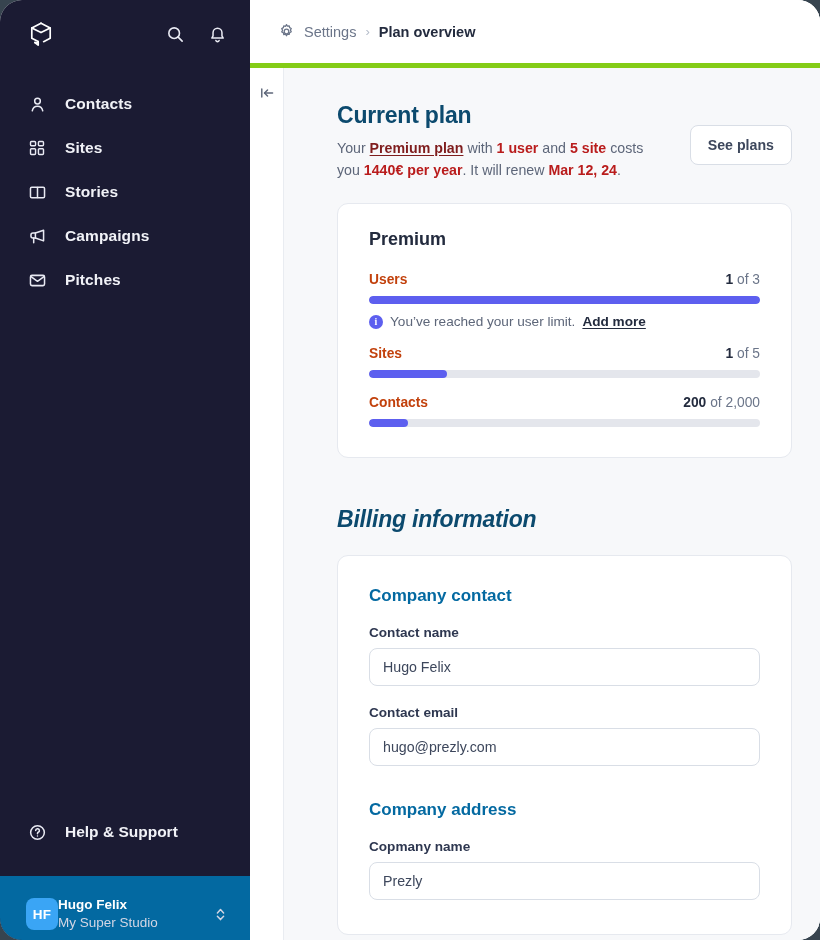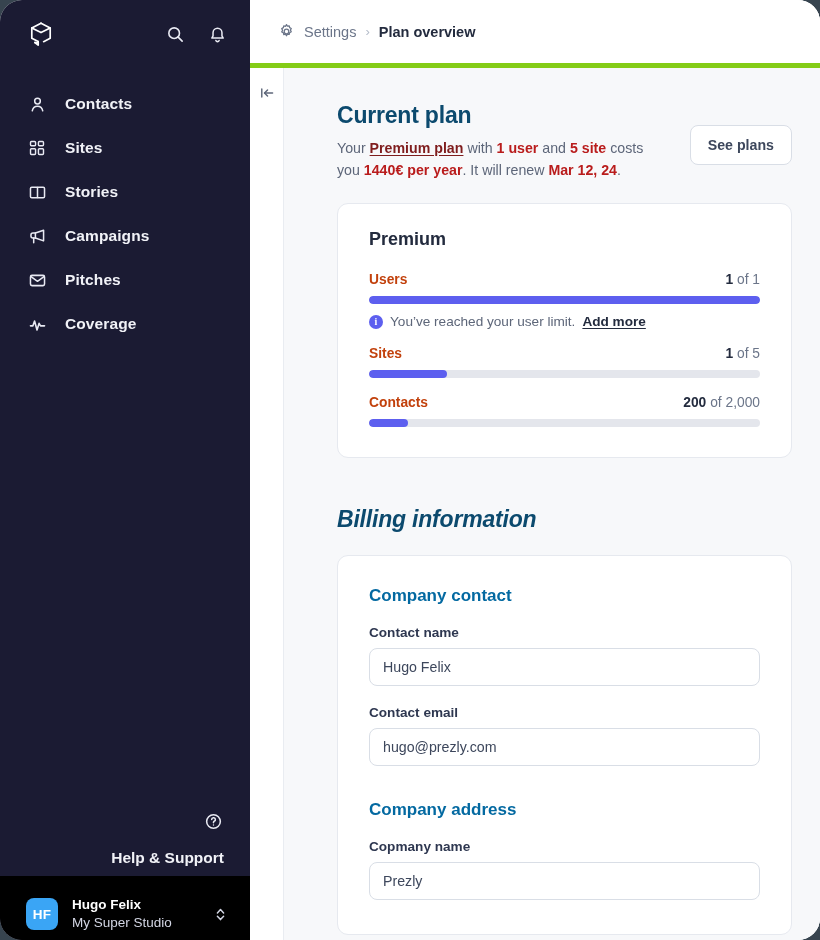--- a/index.html
+++ b/index.html
@@ -73,39 +73,37 @@
   .nav-icon {
     width: 22px; height: 22px;
     flex: 0 0 22px;
     display: flex; align-items: center; justify-content: center;
   }
 
   #sidebar-spacer { flex: 1 1 auto; }
 
   #help-support {
     display: flex;
-    align-items: flex-end;
+    align-items: center;
     gap: 17px;
     height: 44px;
     padding: 0 26px;
     margin-bottom: 22px;
     color: #f1f2f7;
     font-size: 15.5px;
     font-weight: 700;
     cursor: pointer;
-    flex-direction: column;
   }
 
   #account-switcher {
     height: 64px;
-    background: #000000;
+    background: #0369a1;
     display: flex;
     align-items: center;
     padding: 12px 22px 0 26px;
-    gap: 14px;
     cursor: pointer;
   }
   #avatar {
     width: 32px; height: 32px;
     flex: 0 0 32px;
     border-radius: 8px;
     background: #3aa5f5;
     color: #fff;
     font-size: 13.5px;
     font-weight: 700;
@@ -407,28 +405,20 @@
       <div class="nav-item">
         <span class="nav-icon">
           <svg width="19" height="19" viewBox="0 0 20 20" fill="none" stroke="#e9eaf3" stroke-width="1.6" stroke-linejoin="round" stroke-linecap="round">
             <rect x="2.6" y="4.6" width="14.8" height="10.8" rx="1.6"></rect>
             <path d="M3.2 6 10 10.8 16.8 6"></path>
           </svg>
         </span>
         <span>Pitches</span>
       </div>
 
-      <div class="nav-item">
-        <span class="nav-icon">
-          <svg width="19" height="19" viewBox="0 0 20 20" fill="none" stroke="#e9eaf3" stroke-width="1.7" stroke-linejoin="round" stroke-linecap="round">
-            <path d="M2.6 11.4h2.6l1.7-5 2.6 9.4 2.2-7 1.5 2.6h4.2"></path>
-          </svg>
-        </span>
-        <span>Coverage</span>
-      </div>
 
     </nav>
 
     <div id="sidebar-spacer"></div>
 
     <div id="help-support">
       <span class="nav-icon">
         <svg width="19" height="19" viewBox="0 0 20 20" fill="none" stroke="#e9eaf3" stroke-width="1.6" stroke-linecap="round">
           <circle cx="10" cy="10" r="7.2"></circle>
           <path d="M8.1 7.9a1.95 1.95 0 1 1 2.6 1.85c-.5.2-.7.6-.7 1.15v.5"></path>
@@ -489,21 +479,21 @@
           </div>
           <button id="see-plans-btn">See plans</button>
         </div>
 
         <div class="card" id="plan-card">
           <div id="plan-name">Premium</div>
 
           <div class="usage-row">
             <div class="usage-head">
               <span class="usage-label">Users</span>
-              <span class="usage-count"><b>1</b><span> of 1</span></span>
+              <span class="usage-count"><b>1</b><span> of 3</span></span>
             </div>
             <div class="bar-track">
               <div class="bar-fill" id="bar-users" style="width: 100%;"></div>
             </div>
             <div id="user-limit-note">
               <span id="info-icon">i</span>
               <span>You’ve reached your user limit.</span>
               <span id="add-more-link">Add more</span>
             </div>
           </div>

